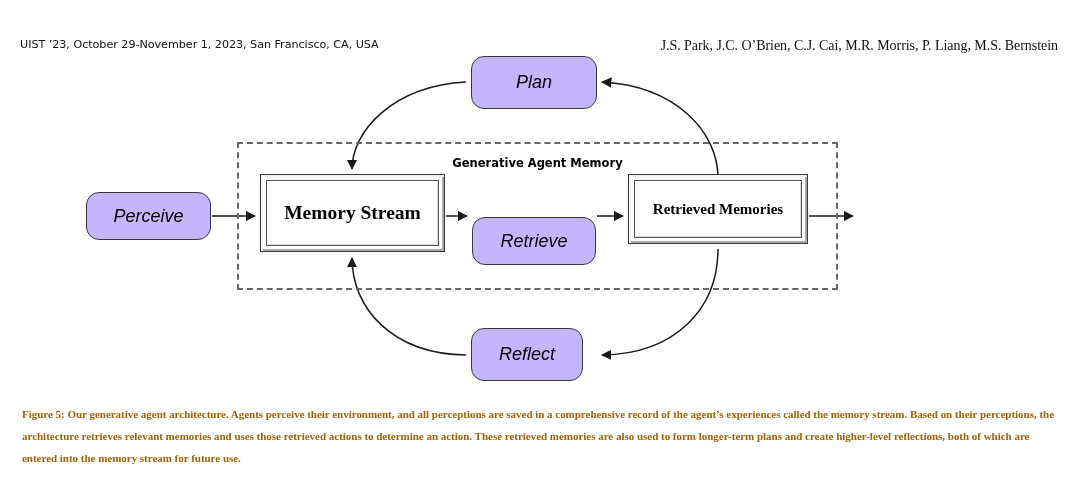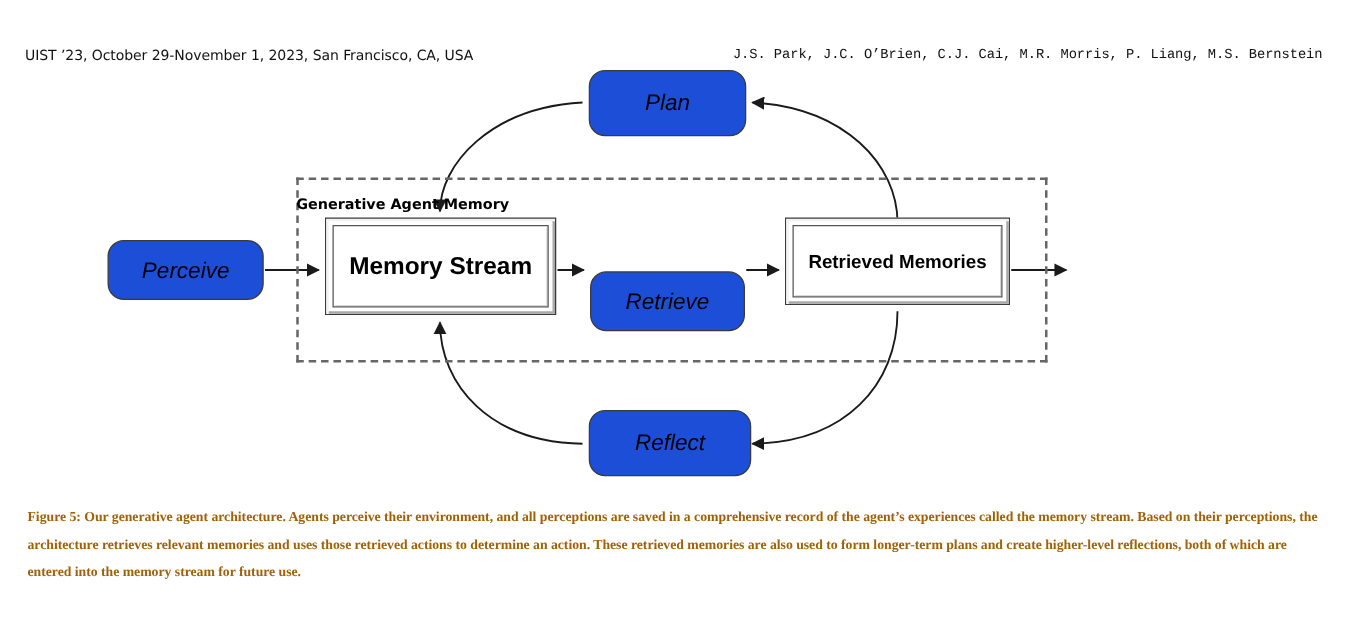--- a/index.html
+++ b/index.html
@@ -32,22 +32,22 @@
     font-family: "DejaVu Sans", sans-serif;
     font-size: 11.2px;
     letter-spacing: -0.05px;
     color: #111;
     white-space: nowrap;
   }
   .header-right {
     position: absolute;
     right: 22px;
     top: 0;
-    font-family: Liberation Mono, monospace;
-    font-size: 11px;
+    font-family: Liberation Serif, serif;
+    font-size: 14px;
     letter-spacing: -0.05px;
     color: #111;
     white-space: nowrap;
   }
 
   
   #figure {
     position: absolute;
     left: 0;
     top: 36px;
@@ -60,37 +60,37 @@
     top: 0;
   }
 
   
   .node {
     position: absolute;
     box-sizing: border-box;
     display: flex;
     align-items: center;
     justify-content: center;
-    background: #1d4ed8;
+    background: #c4b5fd;
   }
   .node.rounded {
     border: 1.4px solid #3a3a3a;
     border-radius: 13px;
     font-style: italic;
     font-family: "Liberation Sans", sans-serif;
     font-size: 18px;
     color: #000;
   }
   
   .node.beveled {
     border: 1.5px solid #3a3a3a;
     background: #ffffff;
     padding: 5px;
     font-weight: bold;
-    font-family: Liberation Sans, sans-serif;
+    font-family: Liberation Serif, serif;
     color: #000;
   }
   .node.beveled .bevel-inner {
     width: 100%;
     height: 100%;
     box-sizing: border-box;
     border: 1.3px solid #555;
     background: #ffffff;
     display: flex;
     align-items: center;
@@ -107,39 +107,39 @@
       inset -2px -2px 0 #a9a9a9;
   }
 
   #node-memory-stream { left: 260px; top: 138px; width: 185px; height: 78px; font-size: 19.5px; }
   #node-retrieved-memories { left: 628px; top: 138px; width: 180px; height: 70px; font-size: 15px; }
 
   #node-perceive { left: 86px; top: 156px; width: 125px; height: 48px; }
   #node-retrieve { left: 472px; top: 156px; width: 124px; height: 48px; margin-top: 25px; }
   #node-act      { left: 858px; top: 156px; width: 126px; height: 48px; }
   #node-plan     { left: 471px; top: 20px;  width: 126px; height: 53px; }
-  #node-reflect  { left: 471px; top: 292px; width: 130px; height: 53px; }
+  #node-reflect  { left: 471px; top: 292px; width: 112px; height: 53px; }
 
   
   #memory-container {
     position: absolute;
     left: 237px;
     top: 106px;
     width: 601px;
     height: 148px;
     border: 2.4px dashed #666;
     box-sizing: border-box;
     background: transparent;
   }
   #memory-container-label {
     position: absolute;
     left: 237px;
     top: 120px;
     width: 601px;
-    text-align: left;
+    text-align: center;
     font-family: "DejaVu Sans", sans-serif;
     font-weight: bold;
     font-size: 11.5px;
     color: #000;
   }
 
   
   #figure-caption {
     position: absolute;
     left: 22px;

